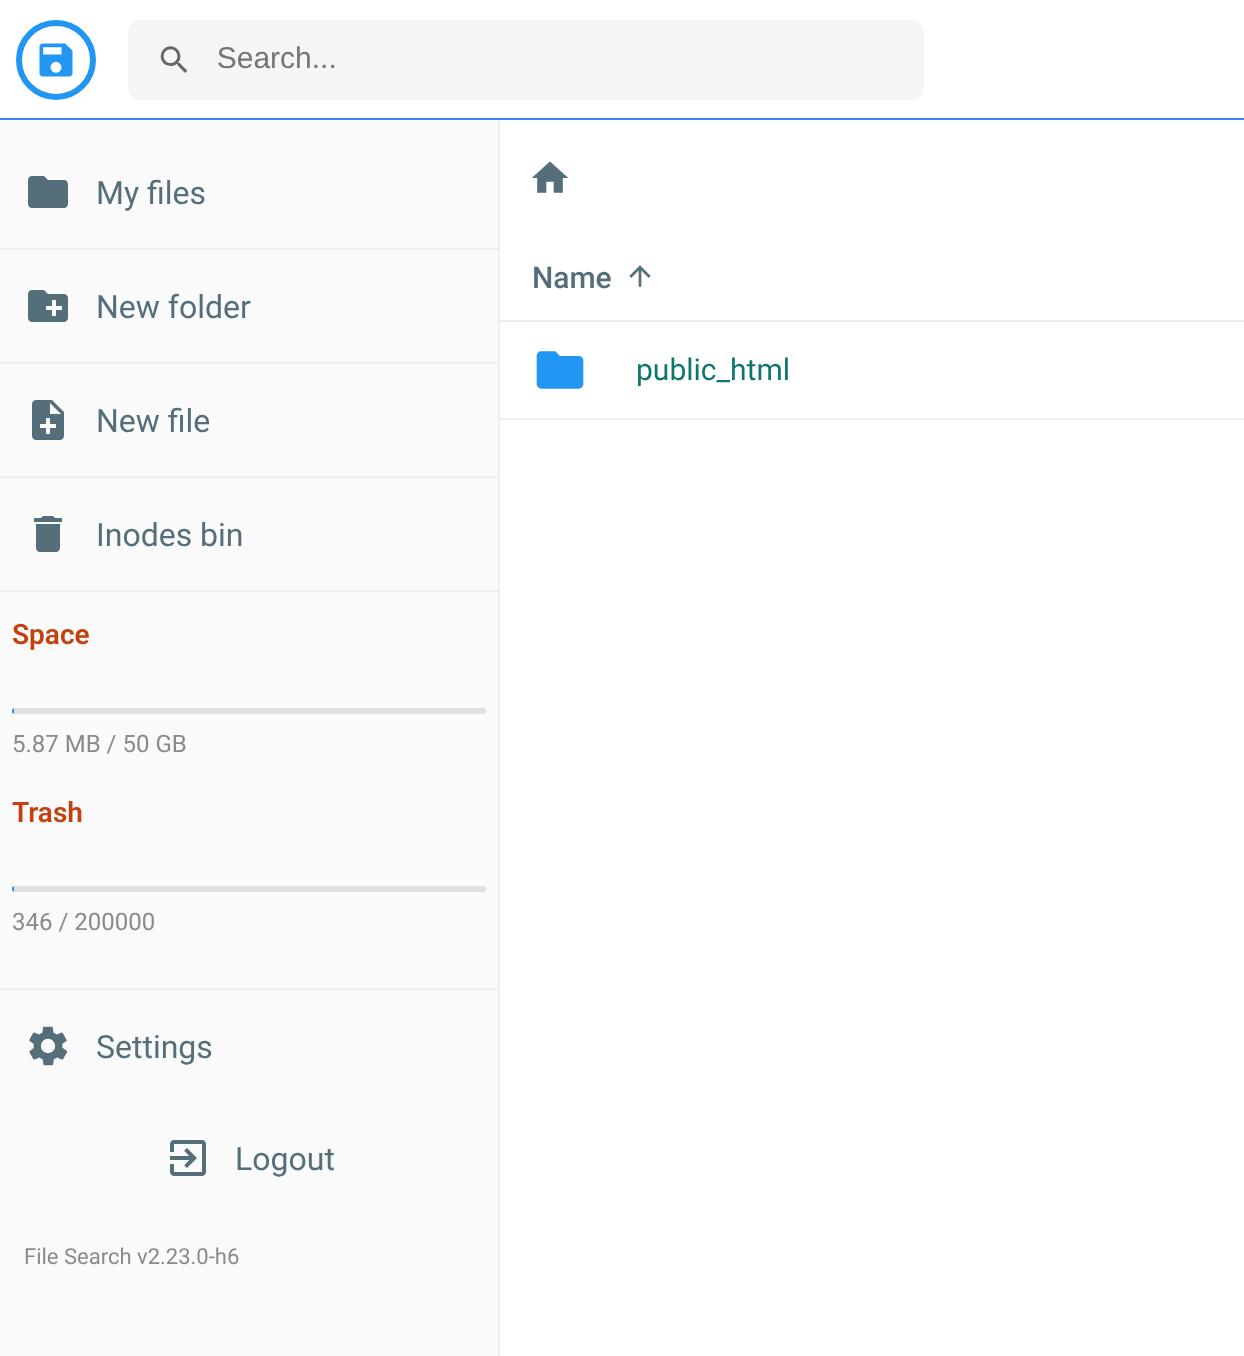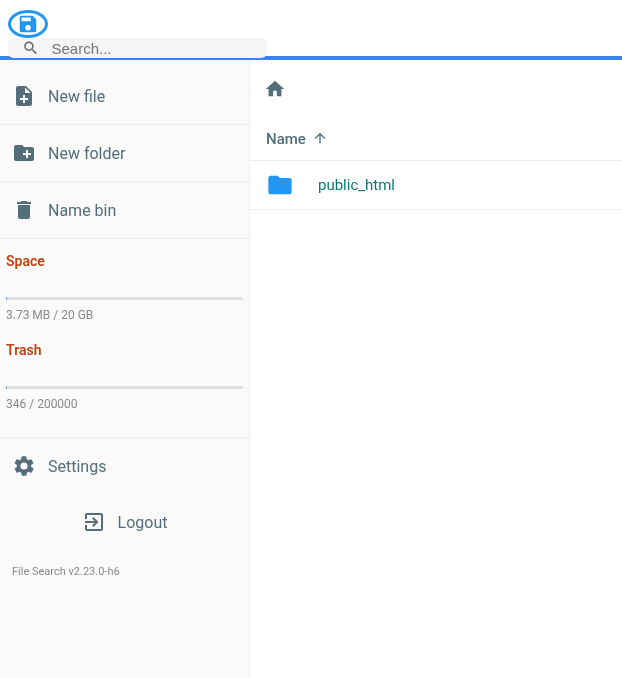--- a/index.html
+++ b/index.html
@@ -5,25 +5,24 @@
     * { box-sizing: border-box; margin: 0; padding: 0; }
     body {
       font-family: -apple-system, BlinkMacSystemFont, "Segoe UI", Roboto, sans-serif;
       width: 622px;
       height: 678px;
       background: #fff;
       overflow: hidden;
     }
     .header {
       display: flex;
-      align-items: flex-start;
+      align-items: center;
       padding: 10px 8px;
-      border-bottom: 4px solid #3b82f6;
+      border-bottom: 1px solid #3b82f6;
       height: 60px;
-      flex-direction: column;
     }
     .logo {
       width: 40px;
       height: 40px;
       border-radius: 50%;
       border: 3px solid #2196f3;
       display: flex;
       align-items: center;
       justify-content: center;
       margin-right: 16px;
@@ -143,48 +142,54 @@
     <svg viewBox="0 0 24 24">
       <path d="M15.5 14h-.79l-.28-.27A6.471 6.471 0 0 0 16 9.5 6.5 6.5 0 1 0 9.5 16c1.61 0 3.09-.59 4.23-1.57l.27.28v.79l5 4.99L20.49 19l-4.99-5zm-6 0C7.01 14 5 11.99 5 9.5S7.01 5 9.5 5 14 7.01 14 9.5 11.99 14 9.5 14z"></path>
     </svg>
     <input type="text" placeholder="Search..." style="">
   </div>
 </div>
 
 <div class="layout">
   <div class="sidebar">
 
+    <div class="nav-item">
+      <svg class="icon" viewBox="0 0 24 24">
+          <path d="M10 4H4c-1.1 0-2 .9-2 2v12c0 1.1.9 2 2 2h16c1.1 0 2-.9 2-2V8c0-1.1-.9-2-2-2h-8l-2-2z"></path>
+        </svg>
+      <span>My files</span>
+    </div>
+
+    <div class="nav-item">
+      <svg class="icon" viewBox="0 0 24 24">
+          <path d="M20 6h-8l-2-2H4c-1.1 0-2 .9-2 2v12c0 1.1.9 2 2 2h16c1.1 0 2-.9 2-2V8c0-1.1-.9-2-2-2zm-1 8h-3v3h-2v-3h-3v-2h3V9h2v3h3v2z"></path>
+        </svg>
+      <span>New folder</span>
+    </div>
 
     <div class="nav-item">
       <svg class="icon" viewBox="0 0 24 24">
           <path d="M14 2H6c-1.1 0-2 .9-2 2v16c0 1.1.9 2 2 2h12c1.1 0 2-.9 2-2V8l-6-6zm2 14h-3v3h-2v-3H8v-2h3v-3h2v3h3v2zM13 9V3.5L18.5 9H13z"></path>
         </svg>
       <span>New file</span>
     </div>
 
     <div class="nav-item">
       <svg class="icon" viewBox="0 0 24 24">
-          <path d="M20 6h-8l-2-2H4c-1.1 0-2 .9-2 2v12c0 1.1.9 2 2 2h16c1.1 0 2-.9 2-2V8c0-1.1-.9-2-2-2zm-1 8h-3v3h-2v-3h-3v-2h3V9h2v3h3v2z"></path>
-        </svg>
-      <span>New folder</span>
-    </div>
-
-    <div class="nav-item">
-      <svg class="icon" viewBox="0 0 24 24">
           <path d="M6 19c0 1.1.9 2 2 2h8c1.1 0 2-.9 2-2V7H6v12zM19 4h-3.5l-1-1h-5l-1 1H5v2h14V4z"></path>
         </svg>
-      <span>Name bin</span>
+      <span>Inodes bin</span>
     </div>
 
     <div class="stats">
       <h4>Space</h4>
       <div class="progress">
         <div class="progress-fill" style="width:0.5%"></div>
       </div>
-      <span class="value">3.73 MB / 20 GB</span>
+      <span class="value">5.87 MB / 50 GB</span>
 
       <h4>Trash</h4>
       <div class="progress">
         <div class="progress-fill" style="width:0.5%"></div>
       </div>
       <span class="value">346 / 200000</span>
     </div>
 
     <div class="nav-item" style="border-bottom:none;align-items:center;">
       <svg class="icon" viewBox="0 0 24 24">

